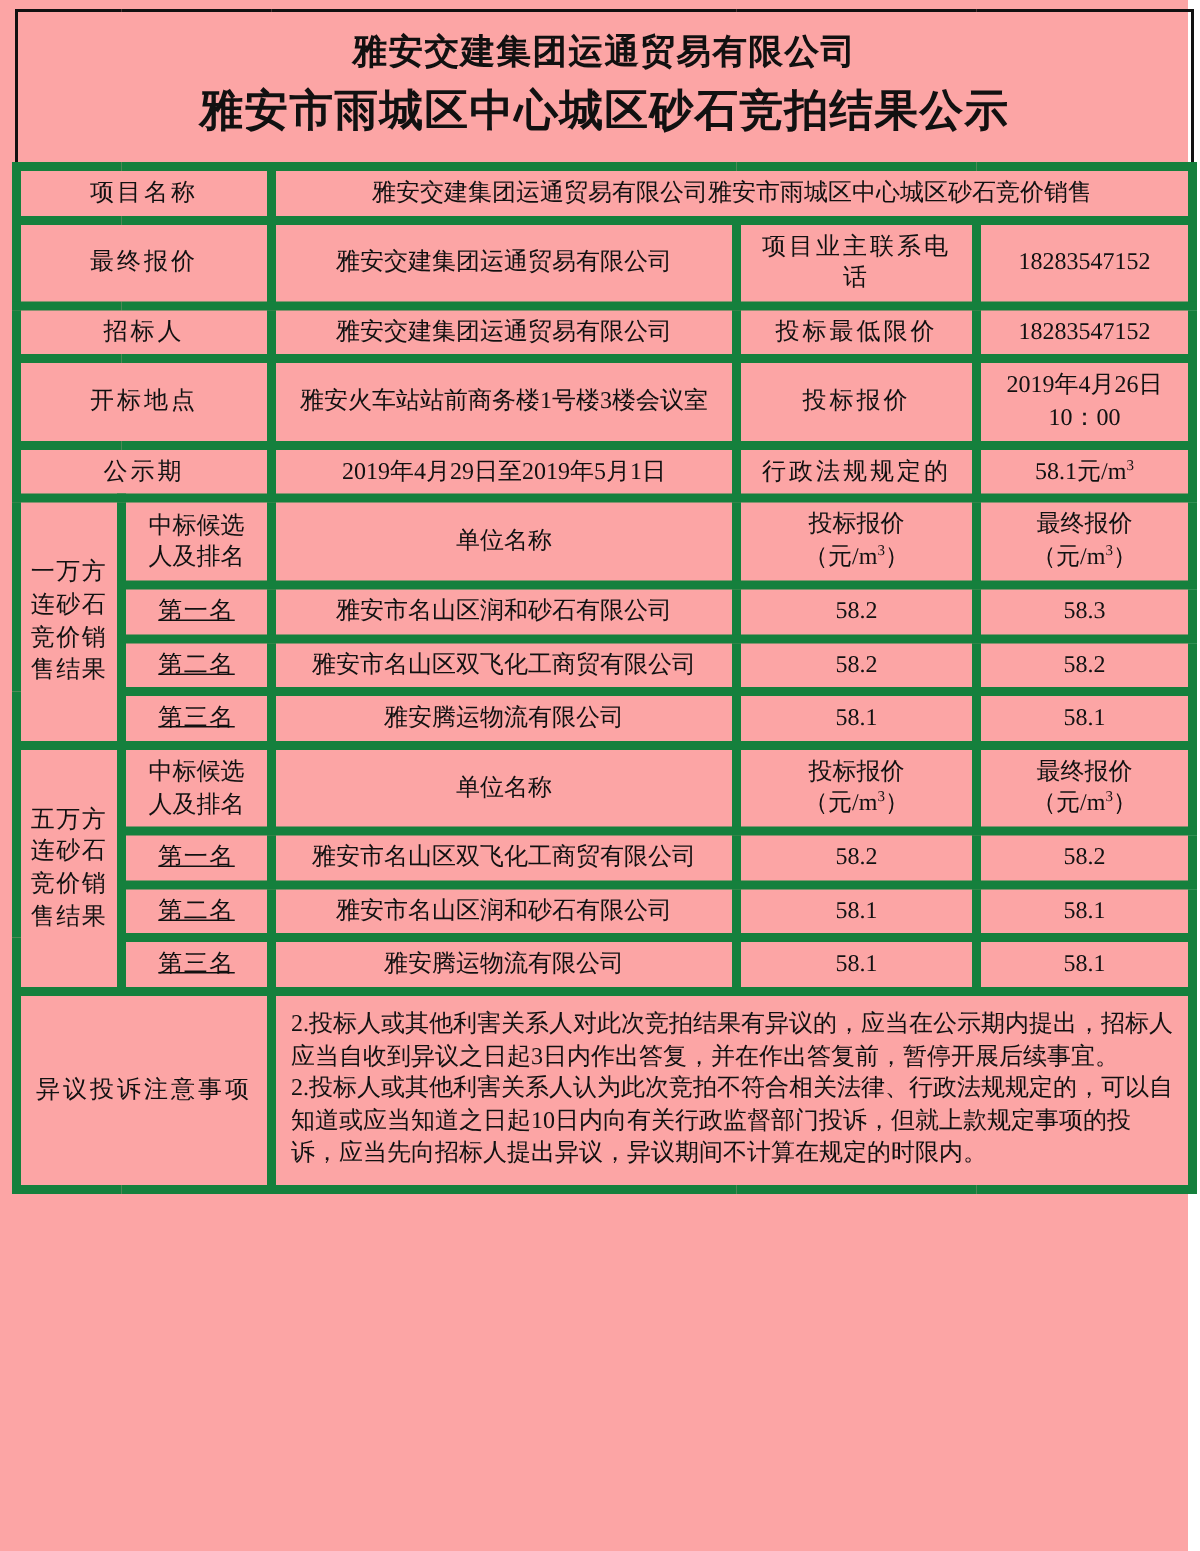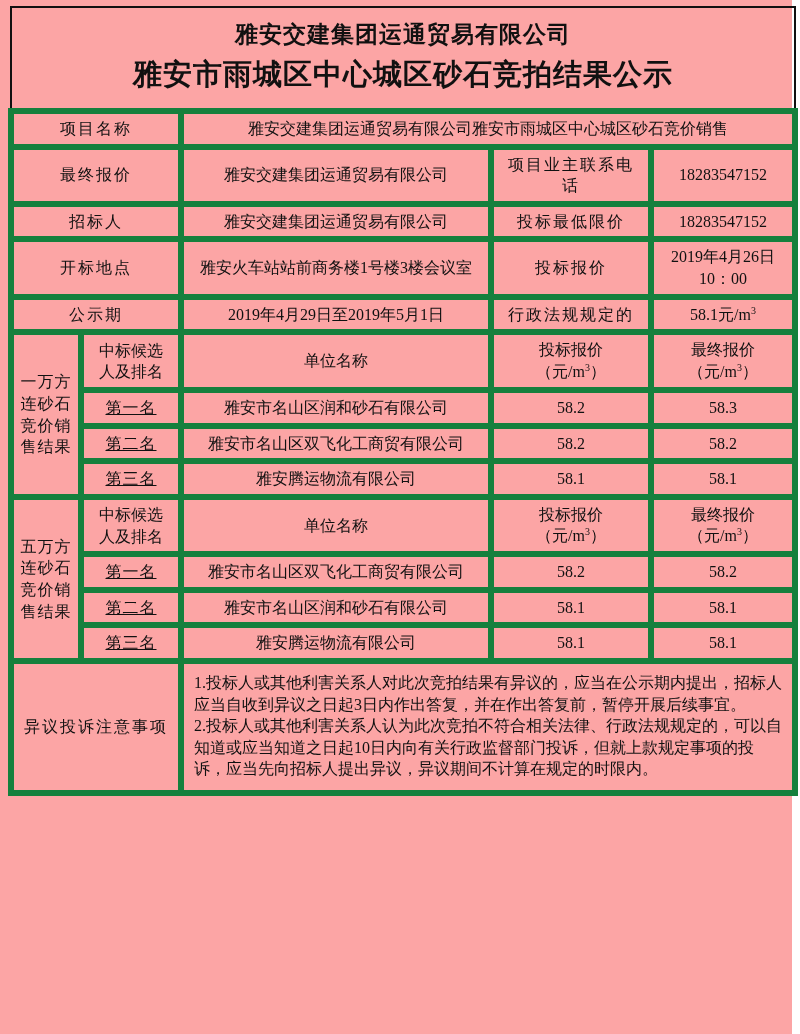--- a/index.html
+++ b/index.html
@@ -220,20 +220,20 @@
     <tr>
       <td class="rank">第三名</td>
       <td class="company">雅安腾运物流有限公司</td>
       <td class="num">58.1</td>
       <td class="num">58.1</td>
     </tr>
 
     <tr>
       <td class="label" colspan="2">异议投诉注意事项</td>
       <td class="notes" colspan="3">
-        <p>1.投标人或其他利害关系人对此次竞拍结果有异议的，应当在公示期内提出，招标人应当自收到异议之日起3日内作出答复，并在作出答复前，暂停开展后续事宜。</p>
+        <p>2.投标人或其他利害关系人对此次竞拍结果有异议的，应当在公示期内提出，招标人应当自收到异议之日起3日内作出答复，并在作出答复前，暂停开展后续事宜。</p>
         <p>2.投标人或其他利害关系人认为此次竞拍不符合相关法律、行政法规规定的，可以自知道或应当知道之日起10日内向有关行政监督部门投诉，但就上款规定事项的投诉，应当先向招标人提出异议，异议期间不计算在规定的时限内。</p>
       </td>
     </tr>
 
   </tbody>
     </table>
 </div>
 
 </body></html>

